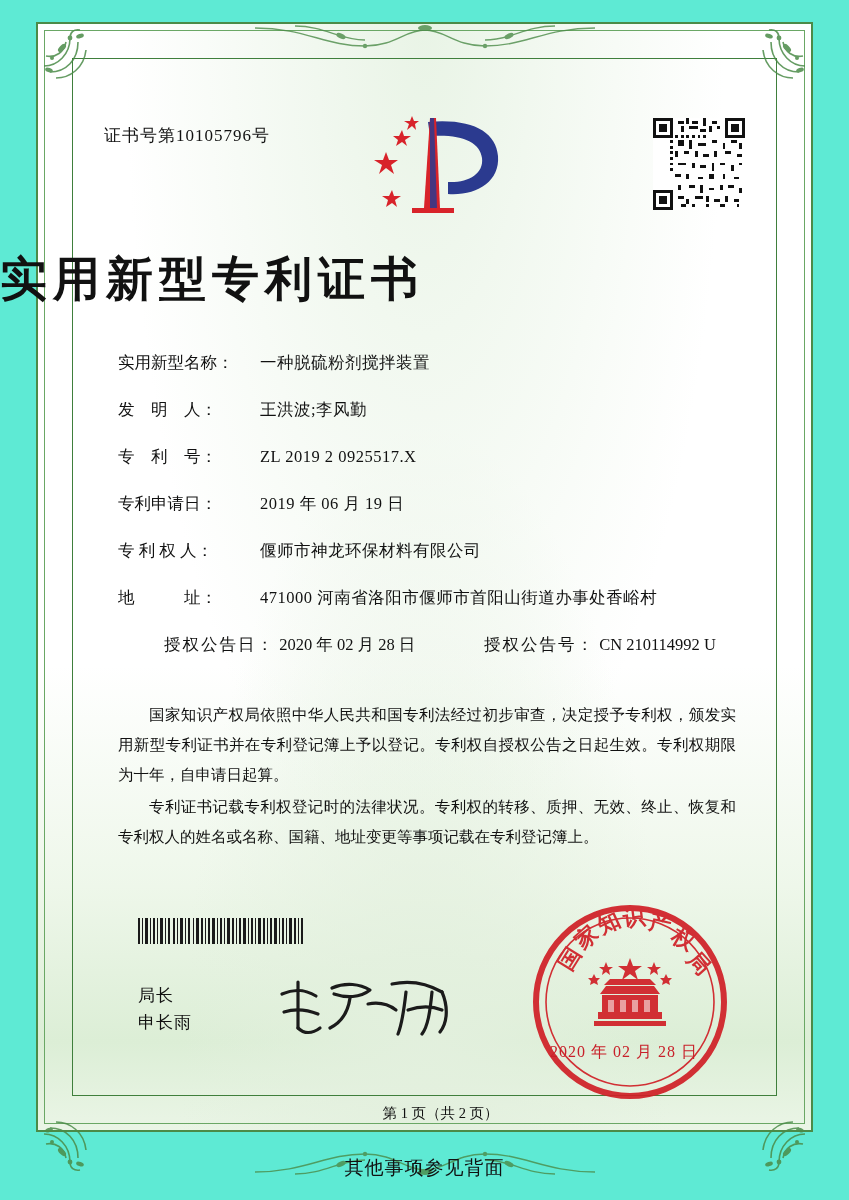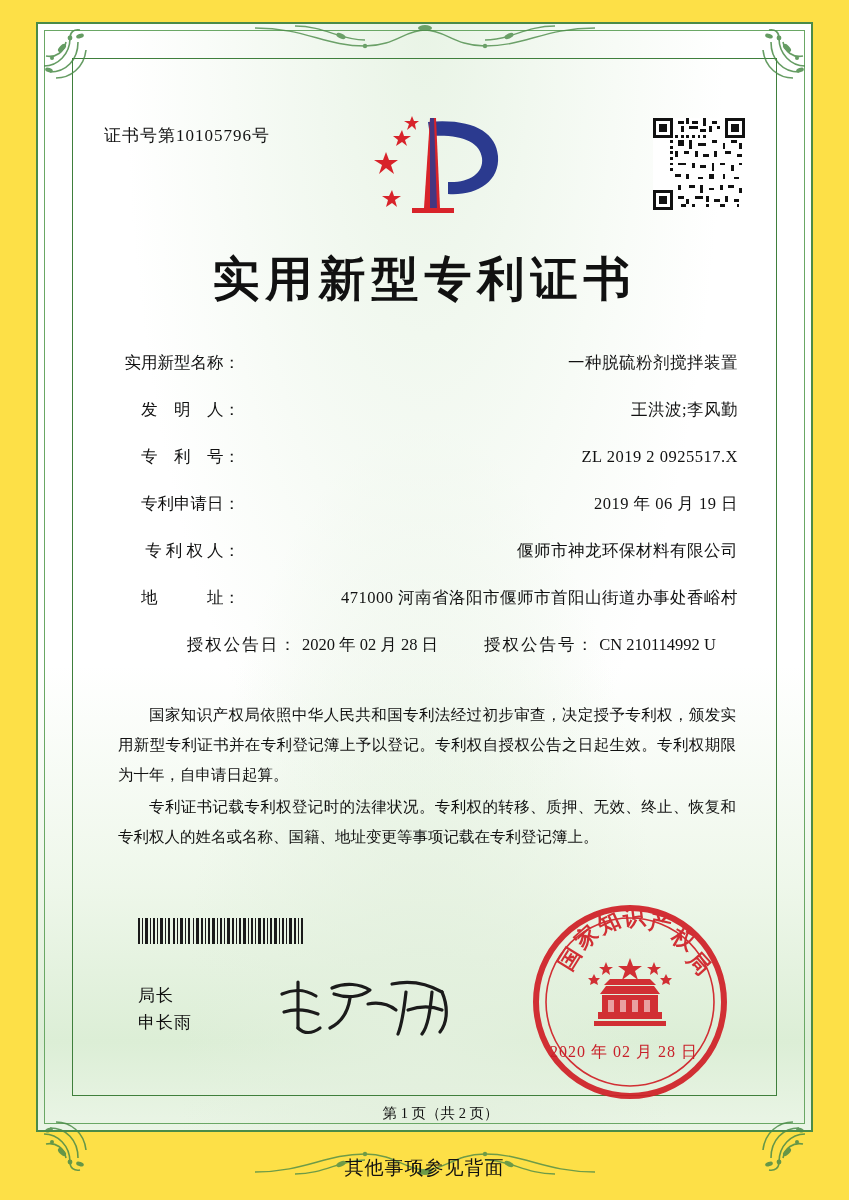--- a/index.html
+++ b/index.html
@@ -15,21 +15,21 @@
     position: relative;
     overflow: hidden;
   }
 
   
   #certificate {
     position: absolute;
     left: 0; top: 0;
     width: 849px;
     height: 1200px;
-    background: #fde047;
+    background: #5eead4;
   }
 
   
   .frame-outer {
     position: absolute;
     left: 36px; top: 22px;
     width: 777px;
     height: 1110px;
     border: 2px solid #4b8b48;
     box-sizing: border-box;
@@ -93,33 +93,31 @@
 
   .qr {
     position: absolute;
     right: 104px; top: 118px;
     width: 92px; height: 92px;
   }
 
   .title {
     position: absolute;
     left: 0; right: 0; top: 248px;
-    text-align: center;
     font-size: 47px;
     font-weight: bold;
     letter-spacing: 6px;
     font-family: "DejaVu Serif", "Liberation Serif", serif;
   }
 
   
   .fields {
     position: absolute;
     left: 118px; top: 352px;
     width: 620px;
-    text-align: right;
   }
   .row {
     display: flex;
     align-items: baseline;
     margin-bottom: 25px;
     font-size: 16.5px;
   }
   .row .lbl {
     width: 122px;
     flex: none;

